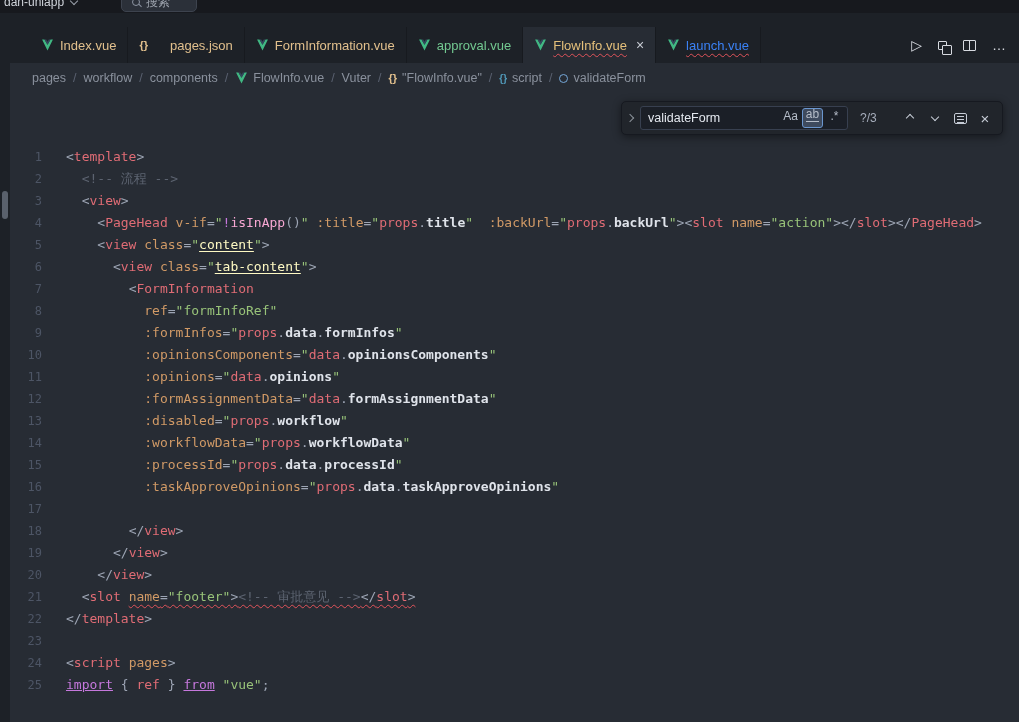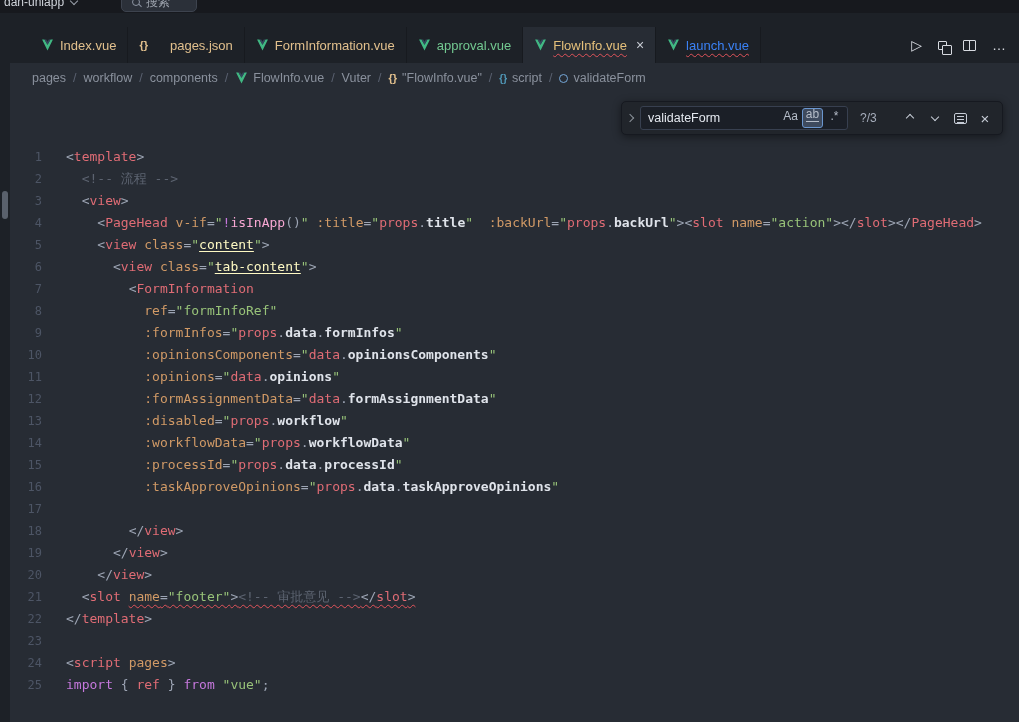--- a/index.html
+++ b/index.html
@@ -49,21 +49,21 @@
   .code { padding-top:53px; }
   .line { display:flex; height:22px; line-height:22px; font-family:"DejaVu Sans Mono","Liberation Mono",monospace; font-size:13px; }
   .ln { width:56px; flex:none; text-align:right; padding-right:24px; color:#4d5565; font-size:12px; }
   .lc { white-space:pre; color:#abb2bf; }
   .tk-p  { color:#9da5b4; }
   .tk-t  { color:#e06c75; }
   .tk-a  { color:#d19a66; }
   .tk-s  { color:#98c379; }
   .tk-su { color:#fef9c3; text-decoration:underline; text-underline-offset:2px; }
   .tk-c  { color:#5c6370; }
-  .tk-k  { color:#c678dd; }
+  .tk-k  { color:#c678dd;text-decoration:underline; }
   .tk-f  { color:#f9a8d4; }
   .tk-v  { color:#e06c75; }
   .tk-pr { color:#dfe3ea; font-weight:600; }
   .tk-o  { color:#c678dd; }
   .tk-w  { color:#abb2bf; }
   .sq { text-decoration:underline wavy #e0535a; text-decoration-thickness:1px; text-underline-offset:3px; }
   
   .find { position:absolute; top:8px; right:16px; height:34px; display:flex; align-items:center; background:#21252b; border:1px solid #161920; border-radius:5px; box-shadow:0 2px 9px rgba(0,0,0,.45); padding-right:6px; z-index:6; }
   .find-toggle { width:16px; height:100%; display:flex; align-items:center; justify-content:center; }
   .chev { display:inline-block; width:6px; height:6px; border-right:1.4px solid #c6ccd6; border-bottom:1.4px solid #c6ccd6; }

